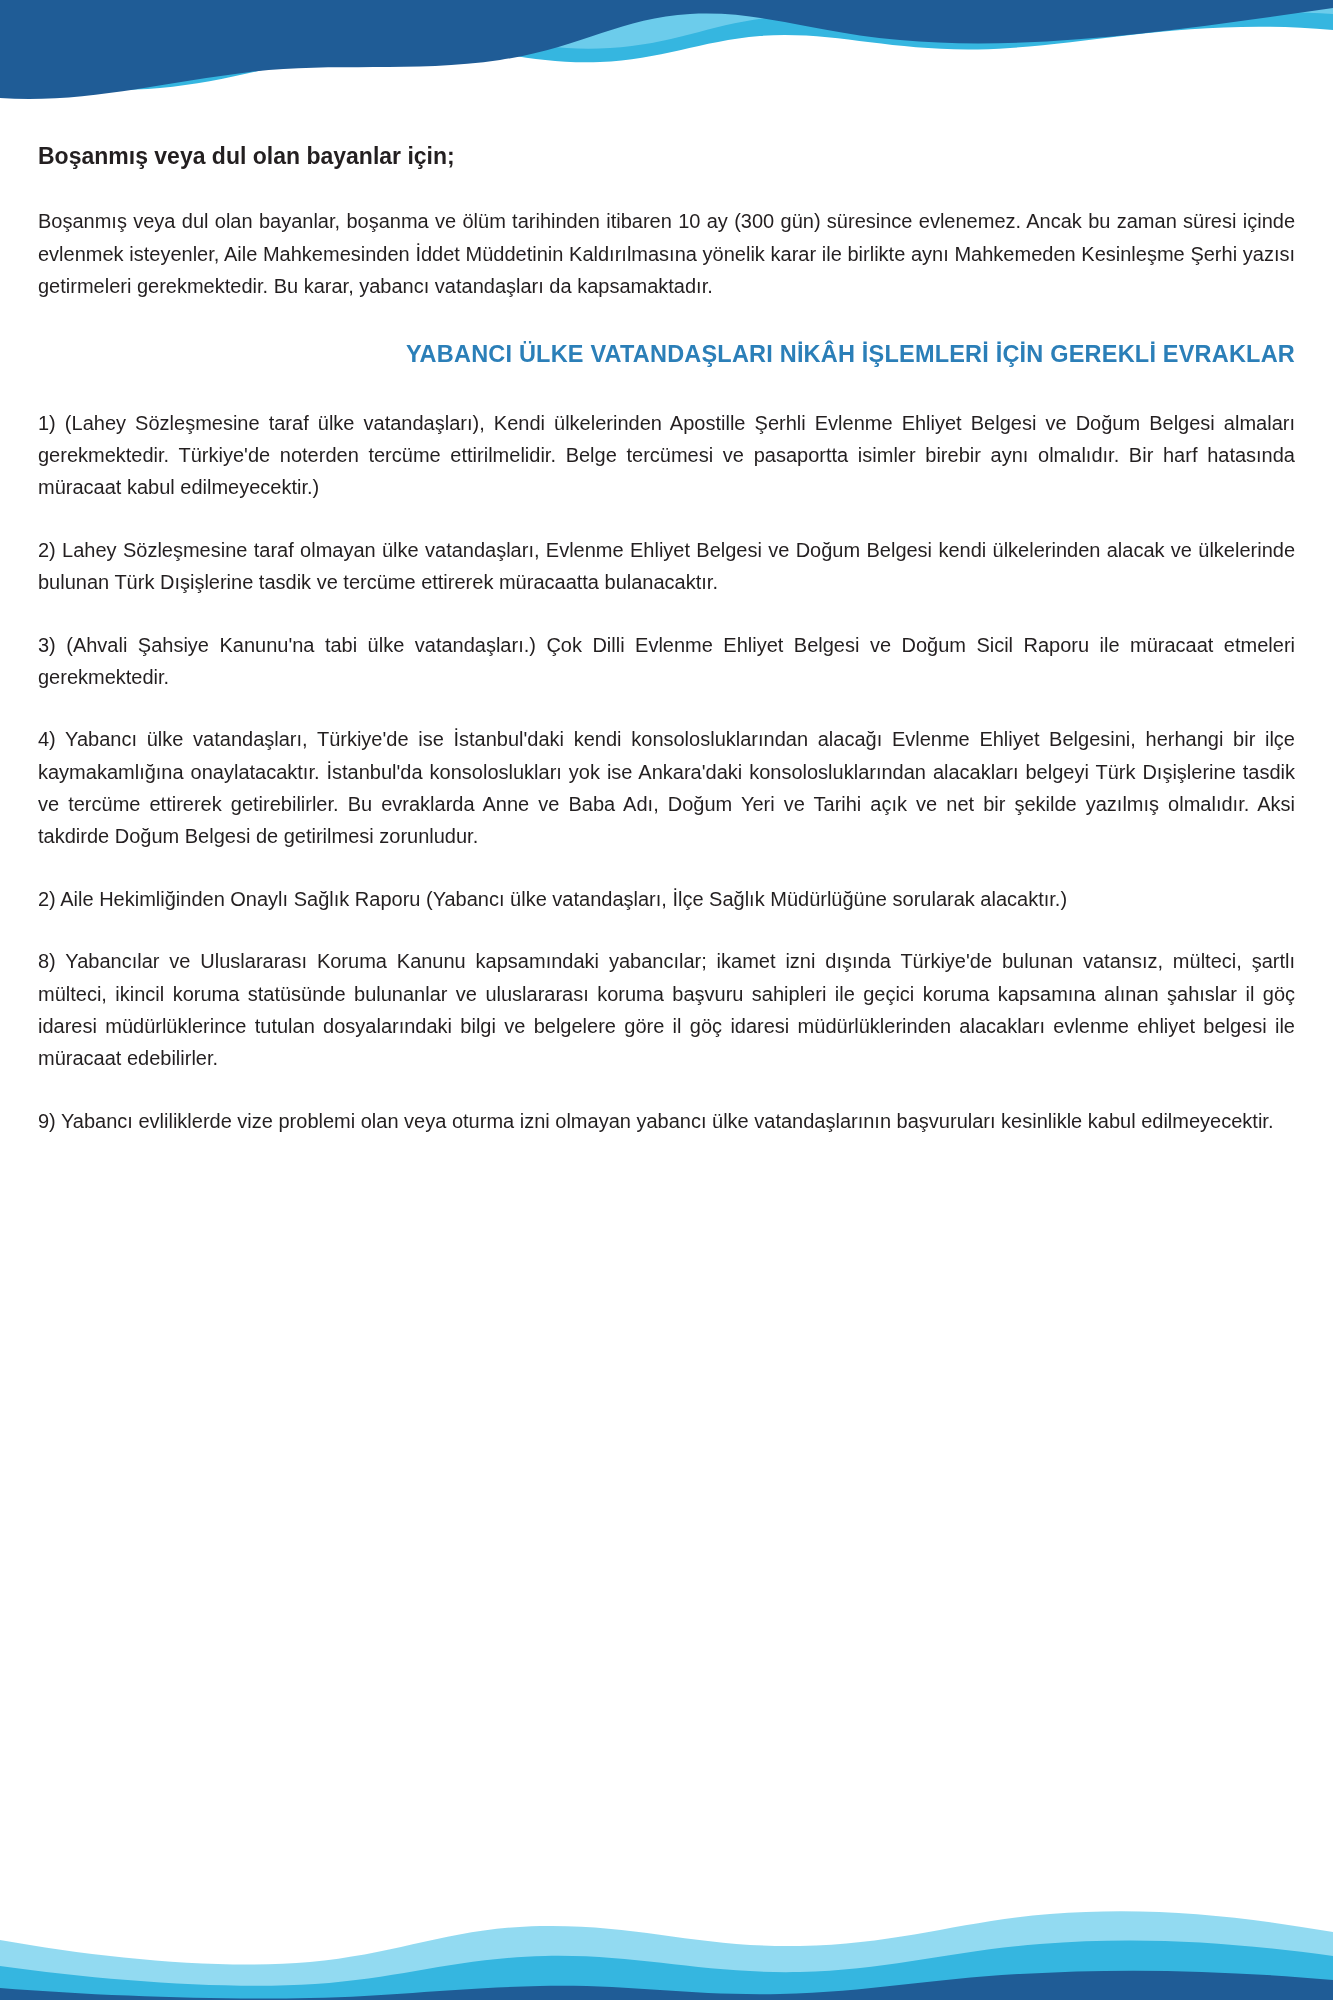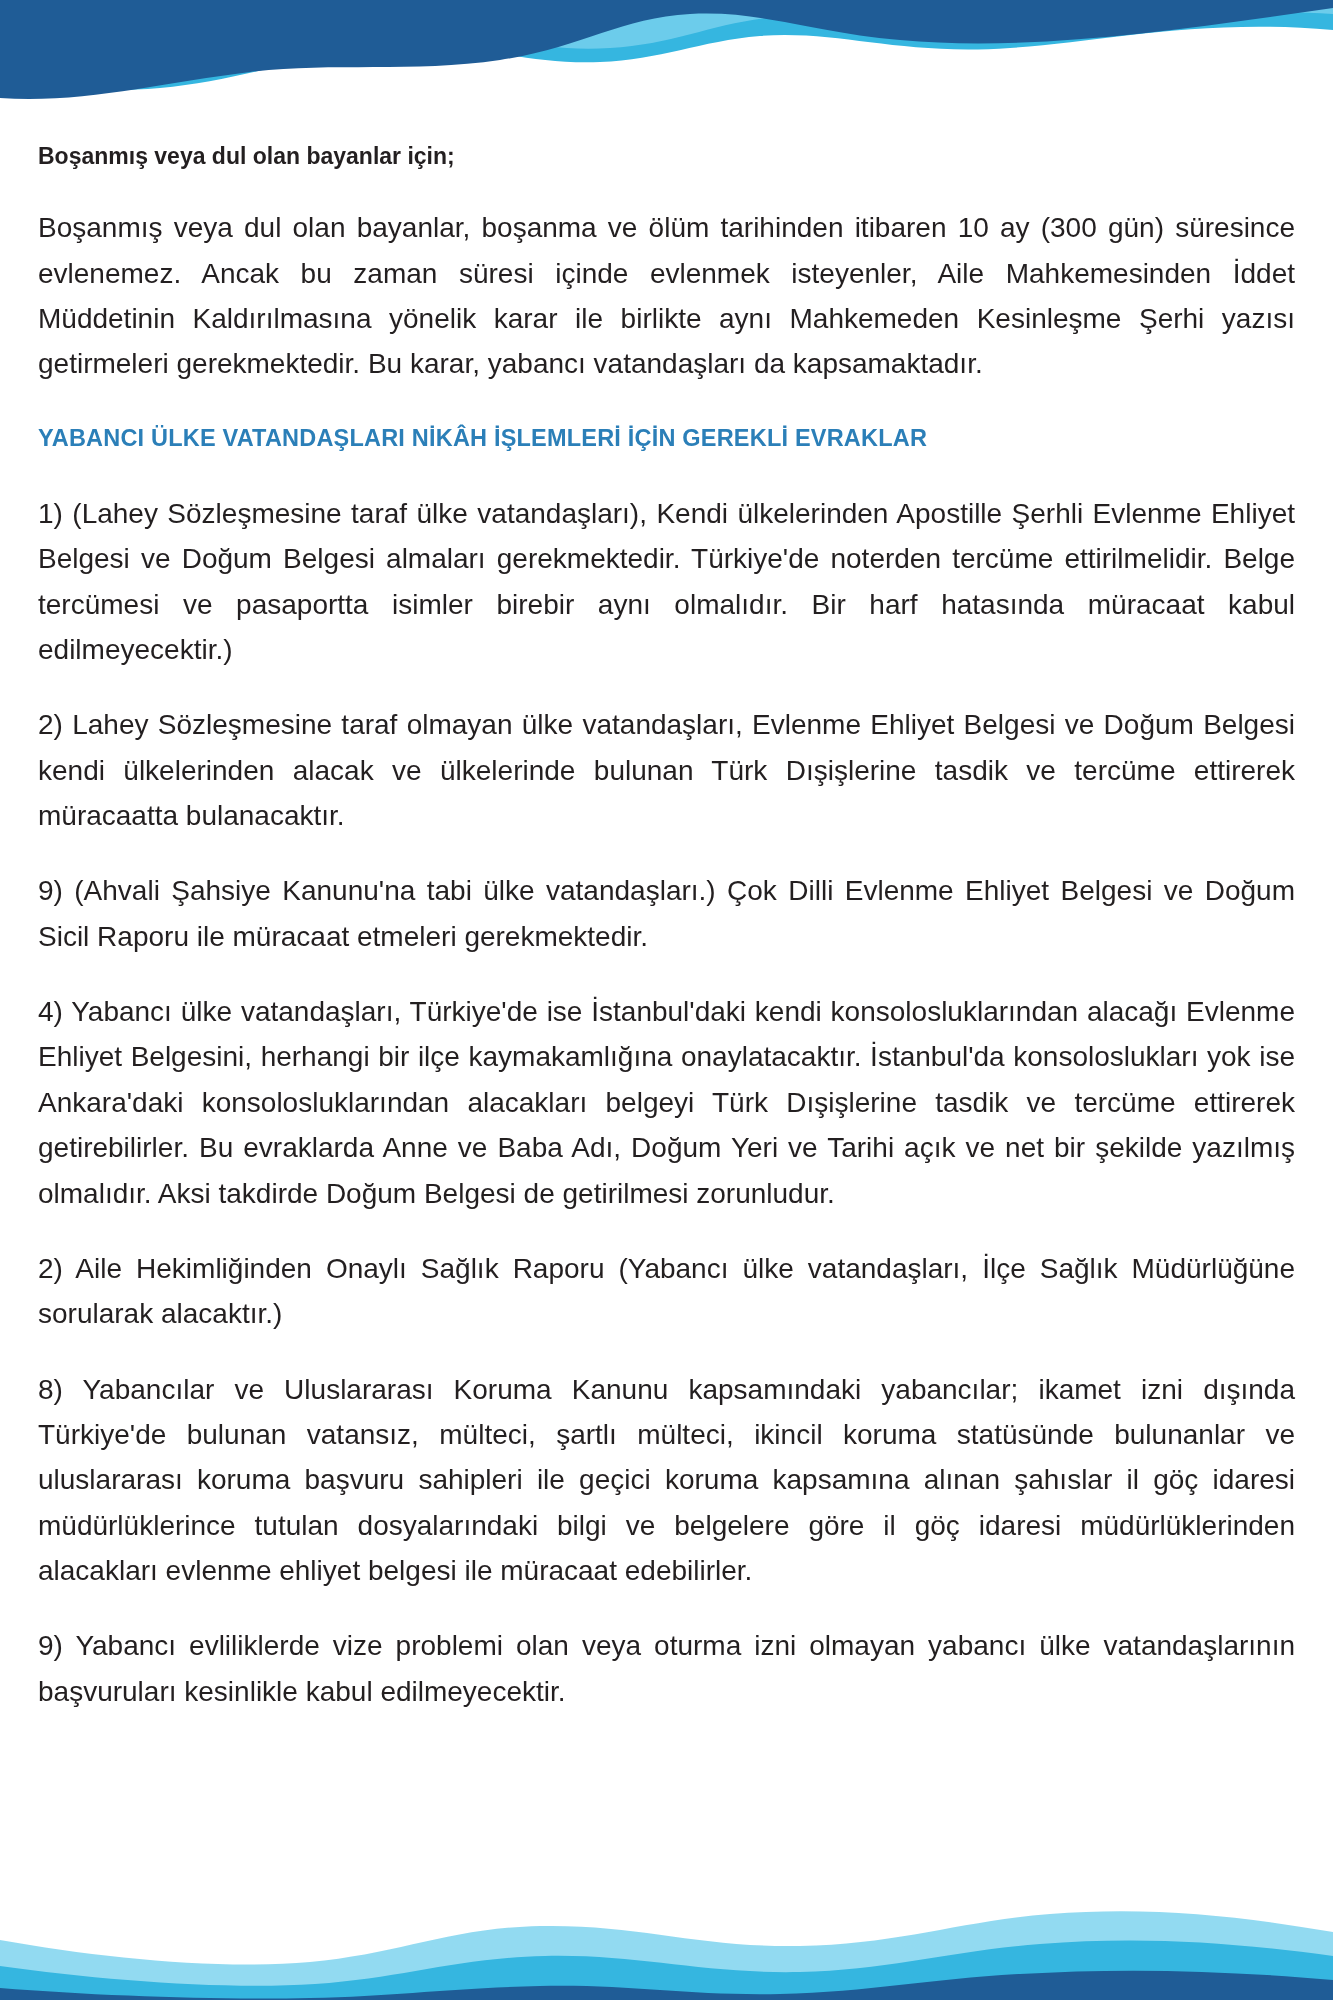--- a/index.html
+++ b/index.html
@@ -41,34 +41,34 @@
     width: 1257px;
   }
   .heading-bold {
     font-size: 23px;
     font-weight: bold;
     color: #231f20;
     margin: 0 0 32px 0;
     line-height: 1.45;
   }
   p.body-text {
-    font-size: 28px;
+    font-size: 20px;
     line-height: 1.62;
     margin: 0 0 30px 0;
     text-align: justify;
     color: #231f20;
   }
   p.body-text:last-child {
     margin-bottom: 0;
   }
   .section-title {
     font-size: 23.5px;
     font-weight: bold;
     color: #2b7fb8;
-    text-align: left;
+    text-align: right;
     margin: 34px 0 36px 0;
     line-height: 1.45;
     letter-spacing: 0.2px;
   }
   .spacer-bottom {
     height: 90px;
   }
 </style>
 </head>
 <body>
@@ -84,21 +84,21 @@
   <div class="content">
 
     <div class="heading-bold">Boşanmış veya dul olan bayanlar için;</div>
 
     <p class="body-text">Boşanmış veya dul olan bayanlar, boşanma ve ölüm tarihinden itibaren 10 ay (300 gün) süresince evlenemez. Ancak bu zaman süresi içinde evlenmek isteyenler, Aile Mahkemesinden İddet Müddetinin Kaldırılmasına yönelik karar ile birlikte aynı Mahkemeden Kesinleşme Şerhi yazısı getirmeleri gerekmektedir. Bu karar, yabancı vatandaşları da kapsamaktadır.</p>
 
     <div class="section-title">YABANCI ÜLKE VATANDAŞLARI NİKÂH İŞLEMLERİ İÇİN GEREKLİ EVRAKLAR</div>
 
     <p class="body-text">1) (Lahey Sözleşmesine taraf ülke vatandaşları), Kendi ülkelerinden Apostille Şerhli Evlenme Ehliyet Belgesi ve Doğum Belgesi almaları gerekmektedir. Türkiye'de noterden tercüme ettirilmelidir. Belge tercümesi ve pasaportta isimler birebir aynı olmalıdır. Bir harf hatasında müracaat kabul edilmeyecektir.)</p>
     <p class="body-text">2) Lahey Sözleşmesine taraf olmayan ülke vatandaşları, Evlenme Ehliyet Belgesi ve Doğum Belgesi kendi ülkelerinden alacak ve ülkelerinde bulunan Türk Dışişlerine tasdik ve tercüme ettirerek müracaatta bulanacaktır.</p>
-    <p class="body-text">9) (Ahvali Şahsiye Kanunu'na tabi ülke vatandaşları.) Çok Dilli Evlenme Ehliyet Belgesi ve Doğum Sicil Raporu ile müracaat etmeleri gerekmektedir.</p>
+    <p class="body-text">3) (Ahvali Şahsiye Kanunu'na tabi ülke vatandaşları.) Çok Dilli Evlenme Ehliyet Belgesi ve Doğum Sicil Raporu ile müracaat etmeleri gerekmektedir.</p>
     <p class="body-text">4) Yabancı ülke vatandaşları, Türkiye'de ise İstanbul'daki kendi konsolosluklarından alacağı Evlenme Ehliyet Belgesini, herhangi bir ilçe kaymakamlığına onaylatacaktır. İstanbul'da konsoloslukları yok ise Ankara'daki konsolosluklarından alacakları belgeyi Türk Dışişlerine tasdik ve tercüme ettirerek getirebilirler. Bu evraklarda Anne ve Baba Adı, Doğum Yeri ve Tarihi açık ve net bir şekilde yazılmış olmalıdır. Aksi takdirde Doğum Belgesi de getirilmesi zorunludur.</p>
     <p class="body-text">2) Aile Hekimliğinden Onaylı Sağlık Raporu (Yabancı ülke vatandaşları, İlçe Sağlık Müdürlüğüne sorularak alacaktır.)</p>
     <p class="body-text">8) Yabancılar ve Uluslararası Koruma Kanunu kapsamındaki yabancılar; ikamet izni dışında Türkiye'de bulunan vatansız, mülteci, şartlı mülteci, ikincil koruma statüsünde bulunanlar ve uluslararası koruma başvuru sahipleri ile geçici koruma kapsamına alınan şahıslar il göç idaresi müdürlüklerince tutulan dosyalarındaki bilgi ve belgelere göre il göç idaresi müdürlüklerinden alacakları evlenme ehliyet belgesi ile müracaat edebilirler.</p>
     <p class="body-text">9) Yabancı evliliklerde vize problemi olan veya oturma izni olmayan yabancı ülke vatandaşlarının başvuruları kesinlikle kabul edilmeyecektir.</p>
 
     <div class="spacer-bottom"></div>
   </div>
 
   <svg class="wave-bottom" viewBox="0 0 1333 130" preserveAspectRatio="none">
     <path d="M0,130 L1333,130 L1333,62 C1240,46 1150,36 1050,44 C960,51 900,74 800,76 C700,78 640,54 540,56 C450,58 400,84 310,92 C220,100 100,88 0,70 Z" fill="#7fd3ef" opacity="0.85"></path>

